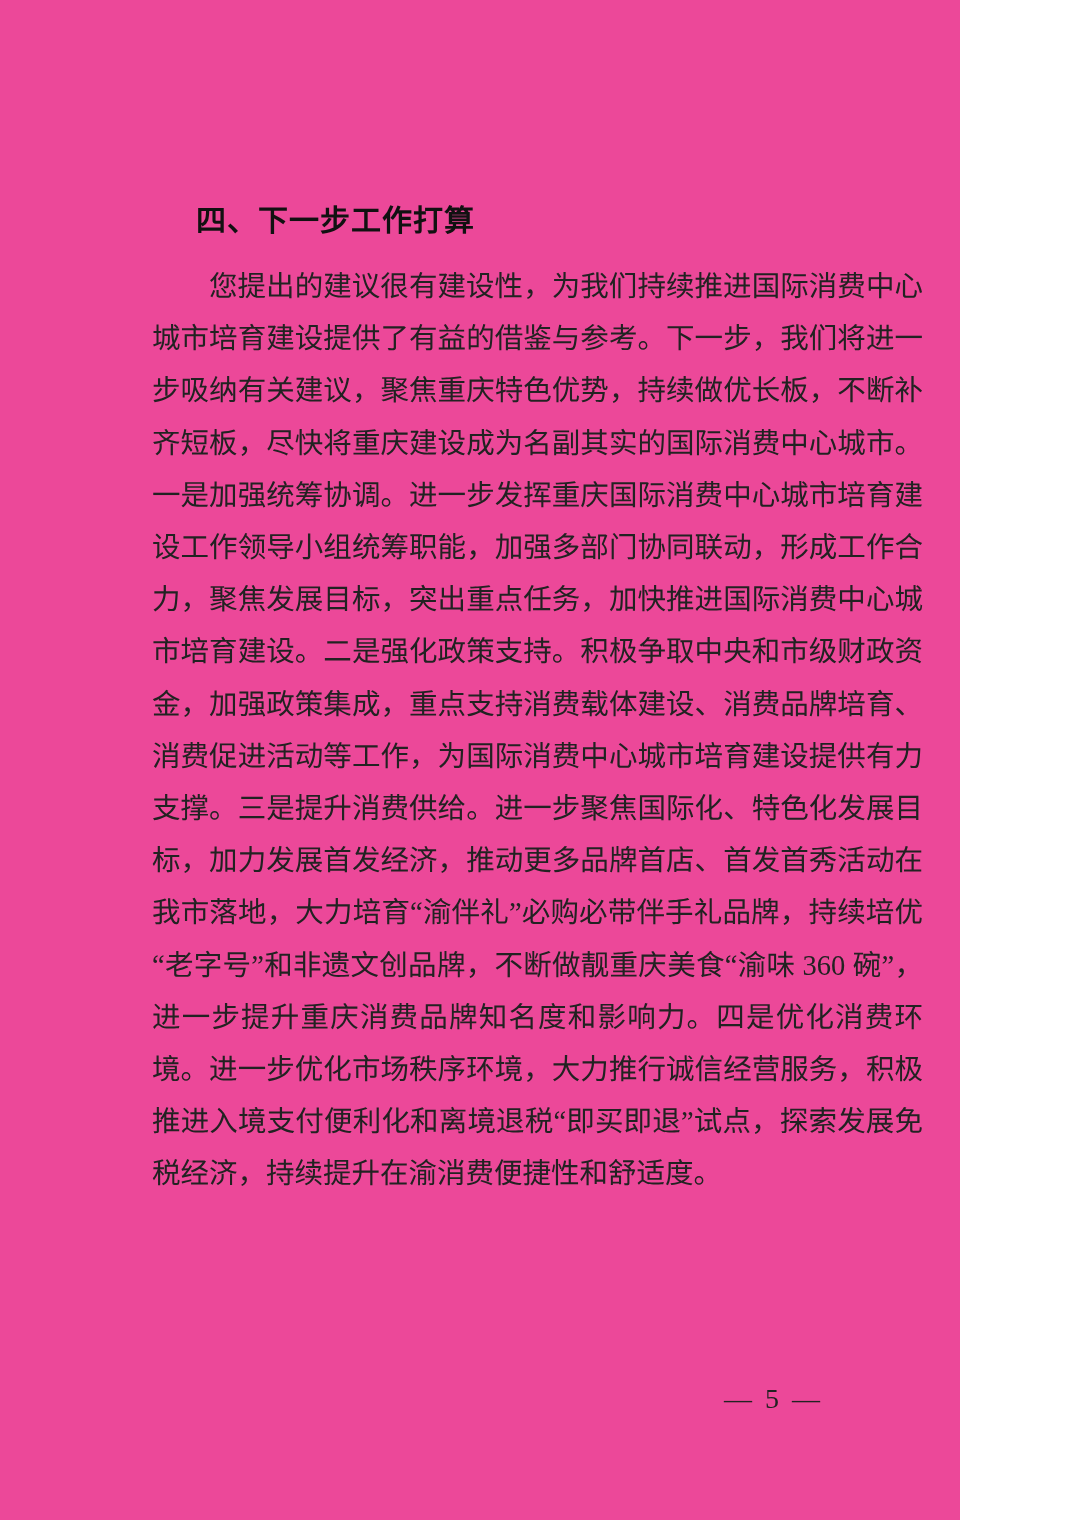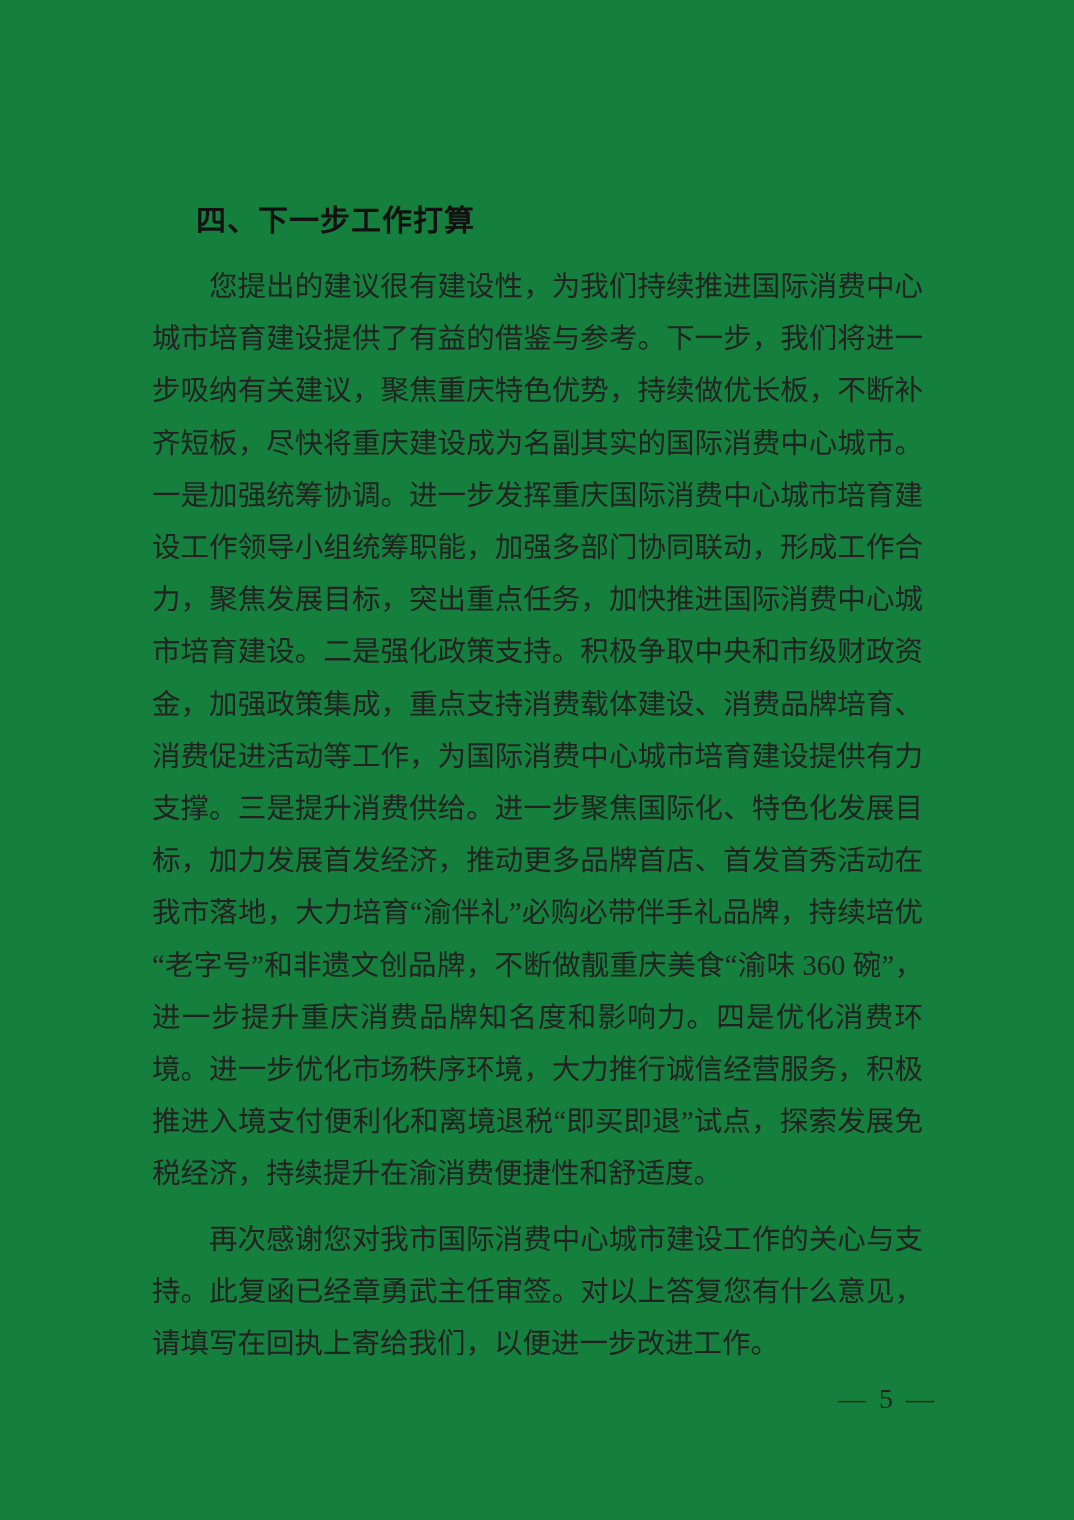--- a/index.html
+++ b/index.html
@@ -2,23 +2,23 @@
 <html lang="zh-CN"><head>
 <meta charset="utf-8">
 <style>
   html, body {
     margin: 0;
     padding: 0;
     background: #ffffff;
   }
   .page {
     position: relative;
-    width: 1074px;
+    width: 960px;
     height: 1520px;
-    background: #15803d;
+    background: #ec4899;
     overflow: hidden;
     font-family: "Liberation Serif", serif;
     color: #1f1f1f;
   }
   .content {
     position: absolute;
     left: 139px;
     top: 194px;
     width: 797px;
   }
@@ -52,16 +52,15 @@
     white-space: nowrap;
   }
 </style>
 </head>
 <body>
 
 <div class="page">
   <div class="content">
     <h2 class="doc-heading">四、下一步工作打算</h2>
     <p class="doc-paragraph">您提出的建议很有建设性，为我们持续推进国际消费中心城市培育建设提供了有益的借鉴与参考。下一步，我们将进一步吸纳有关建议，聚焦重庆特色优势，持续做优长板，不断补齐短板，尽快将重庆建设成为名副其实的国际消费中心城市。一是加强统筹协调。进一步发挥重庆国际消费中心城市培育建设工作领导小组统筹职能，加强多部门协同联动，形成工作合力，聚焦发展目标，突出重点任务，加快推进国际消费中心城市培育建设。二是强化政策支持。积极争取中央和市级财政资金，加强政策集成，重点支持消费载体建设、消费品牌培育、消费促进活动等工作，为国际消费中心城市培育建设提供有力支撑。三是提升消费供给。进一步聚焦国际化、特色化发展目标，加力发展首发经济，推动更多品牌首店、首发首秀活动在我市落地，大力培育“渝伴礼”必购必带伴手礼品牌，持续培优“老字号”和非遗文创品牌，不断做靓重庆美食“渝味 360 碗”，进一步提升重庆消费品牌知名度和影响力。四是优化消费环境。进一步优化市场秩序环境，大力推行诚信经营服务，积极推进入境支付便利化和离境退税“即买即退”试点，探索发展免税经济，持续提升在渝消费便捷性和舒适度。</p>
-    <p class="doc-paragraph">再次感谢您对我市国际消费中心城市建设工作的关心与支持。此复函已经章勇武主任审签。对以上答复您有什么意见，请填写在回执上寄给我们，以便进一步改进工作。</p>
   </div>
   <div class="page-number">— 5 —</div>
 </div>
 
 </body></html>

